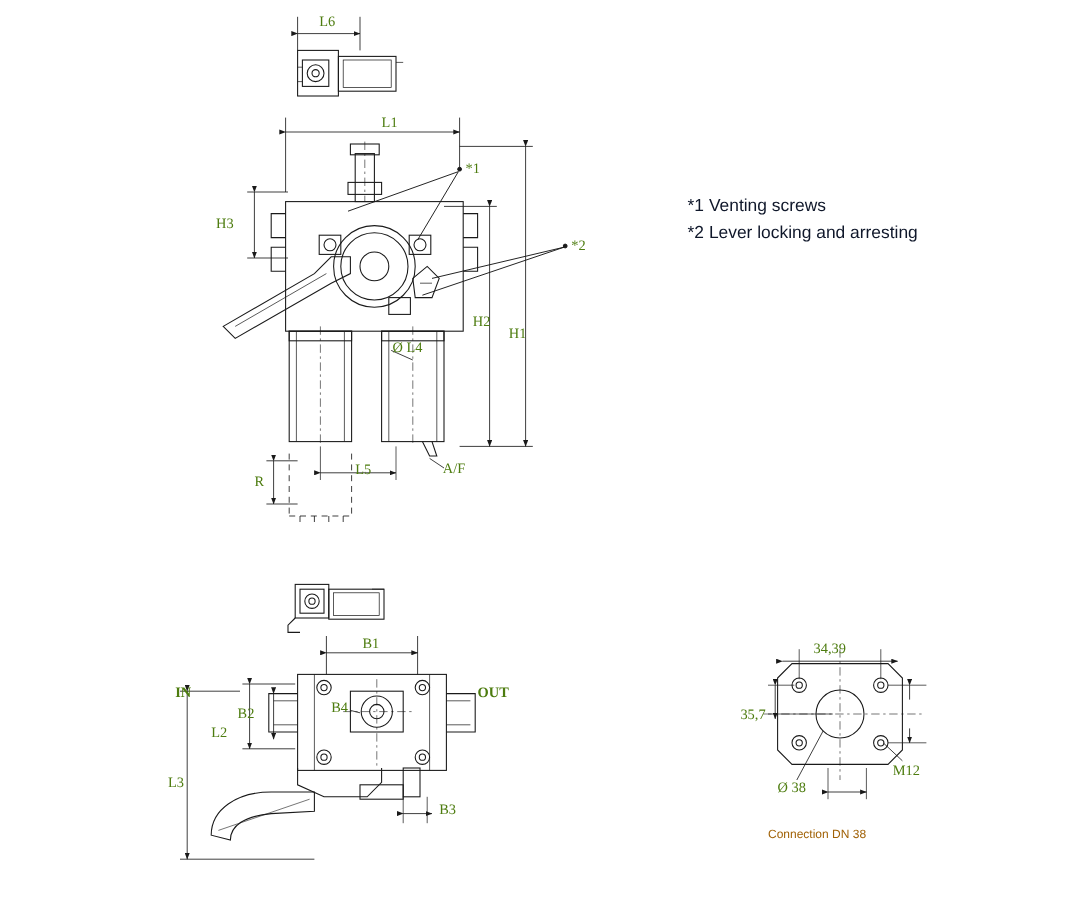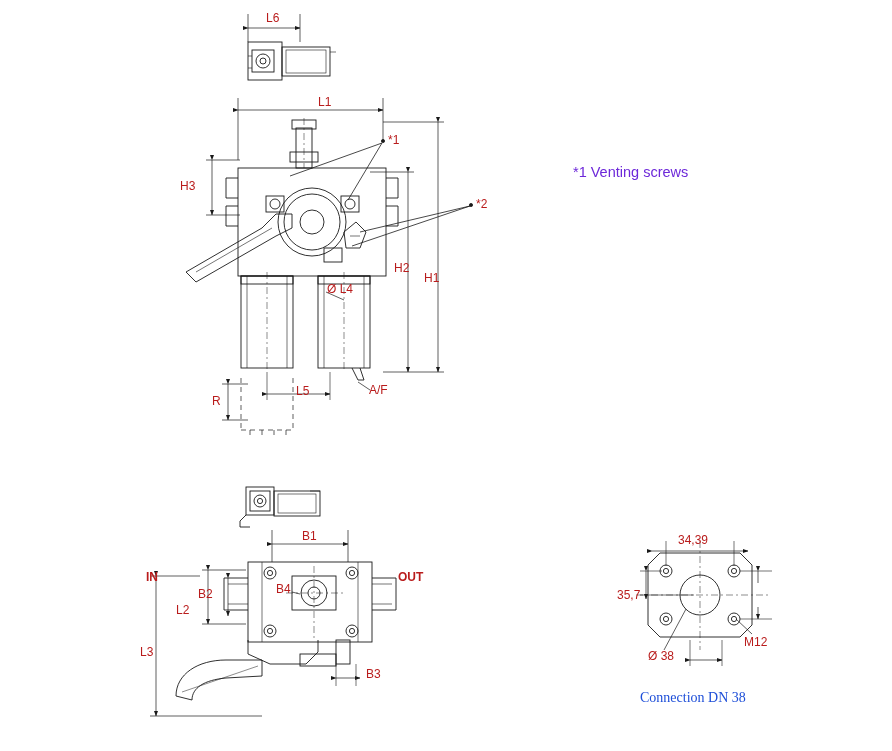--- a/index.html
+++ b/index.html
@@ -22,39 +22,39 @@
     height: 751px;
   }
   svg.layer {
     position: absolute;
     left: 0; top: 0;
     width: 892px;
     height: 751px;
   }
   .lbl {
     position: absolute;
-    font-family: Liberation Sans, sans-serif;
+    font-family: Liberation Serif, serif;
     font-size: 12px;
-    color: #b91c1c;
+    color: #4d7c0f;
     white-space: nowrap;
     line-height: 1.15;
   }
   .lbl.bold { font-weight: bold; }
   .note {
     position: absolute;
     font-family: "Liberation Sans", sans-serif;
     font-size: 14.5px;
-    color: #6d28d9;
+    color: #0f172a;
     white-space: nowrap;
   }
   .caption {
     position: absolute;
-    font-family: Liberation Serif, serif;
-    font-size: 14px;
-    color: #1d4ed8;
+    font-family: Liberation Sans, sans-serif;
+    font-size: 10px;
+    color: #a16207;
     white-space: nowrap;
   }
 </style>
 </head>
 <body>
 
 <div id="sheet">
 
   <svg class="layer" viewBox="0 0 892 751" xmlns="http://www.w3.org/2000/svg">
     <defs>
@@ -288,20 +288,21 @@
   <div class="lbl" style="left:394px; top:262px;">H2</div>
   <div class="lbl" style="left:327px; top:283px;">Ø L4</div>
   <div class="lbl" style="left:296px; top:385px;">L5</div>
   <div class="lbl" style="left:369px; top:384px;">A/F</div>
   <div class="lbl" style="left:212px; top:395px;">R</div>
 
   <div class="lbl" style="left:388px; top:134px;">*1</div>
   <div class="lbl" style="left:476px; top:198px;">*2</div>
 
   <div class="note" style="left:573px; top:164px;">*1 Venting screws</div>
+  <div class="note" style="left:573px; top:186px;">*2 Lever locking and arresting</div>
 
   <div class="lbl" style="left:302px; top:530px;">B1</div>
   <div class="lbl bold" style="left:146px; top:571px;">IN</div>
   <div class="lbl bold" style="left:398px; top:571px;">OUT</div>
   <div class="lbl" style="left:176px; top:588px;margin-top:16px;">L2</div>
   <div class="lbl" style="left:198px; top:588px;">B2</div>
   <div class="lbl" style="left:276px; top:583px;">B4</div>
   <div class="lbl" style="left:366px; top:668px;">B3</div>
   <div class="lbl" style="left:140px; top:646px;">L3</div>
 

